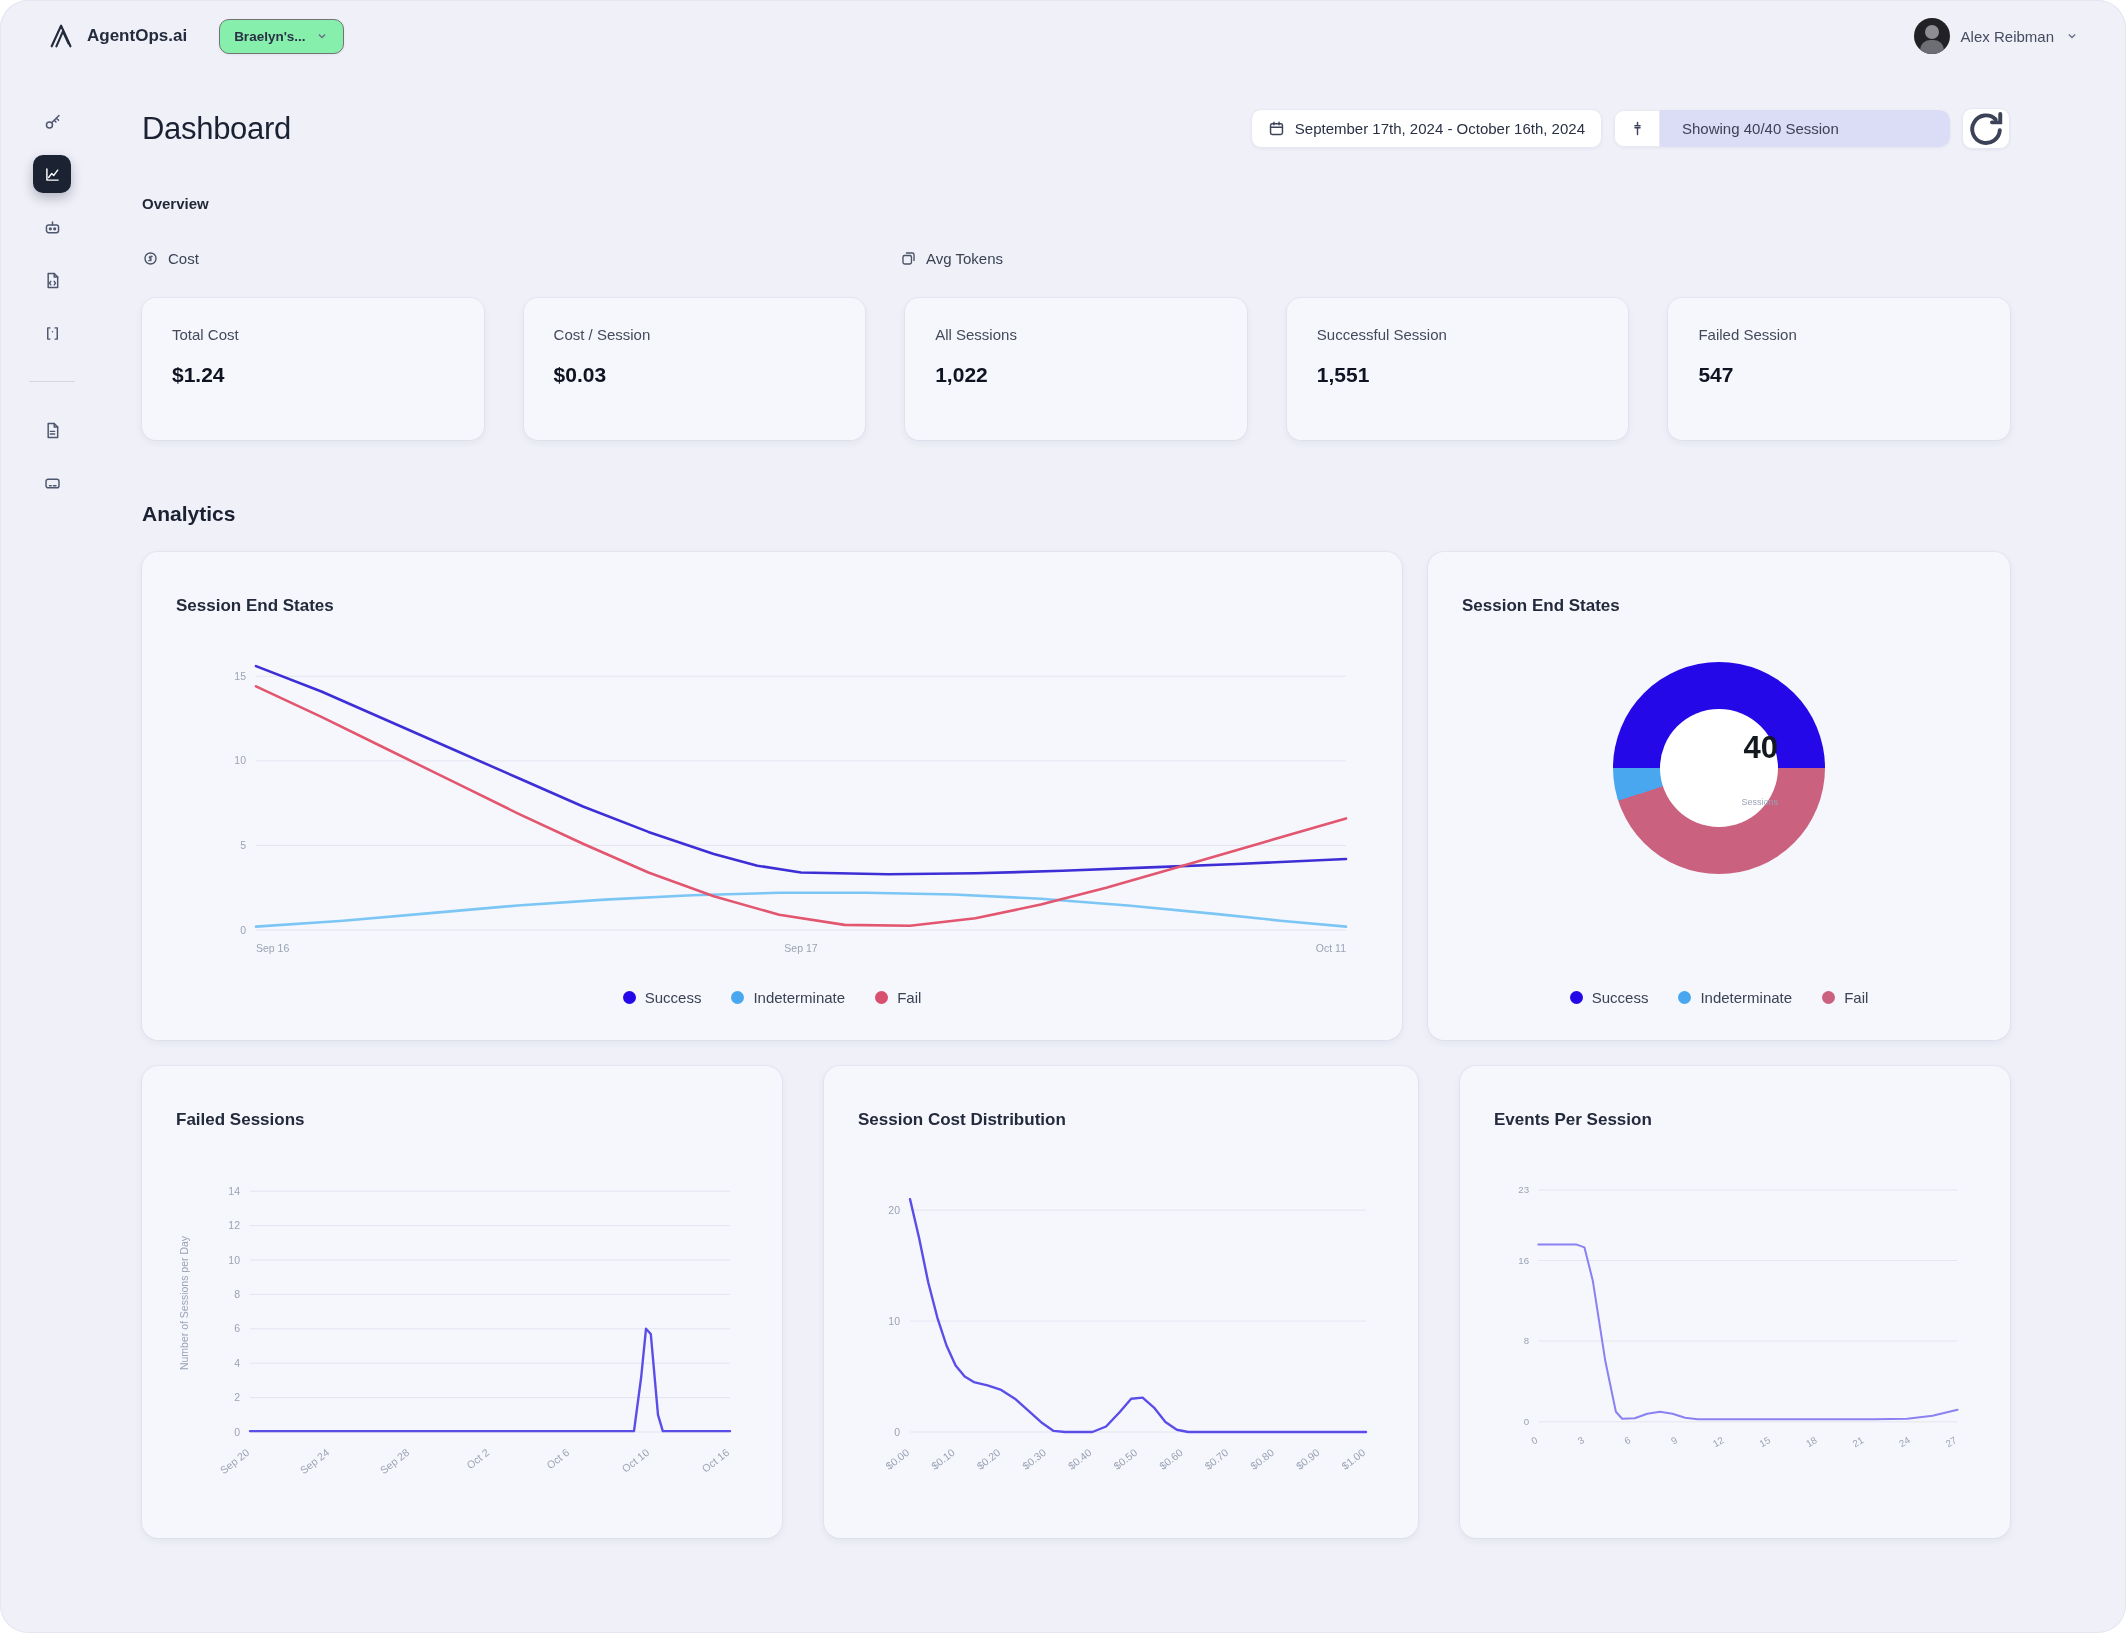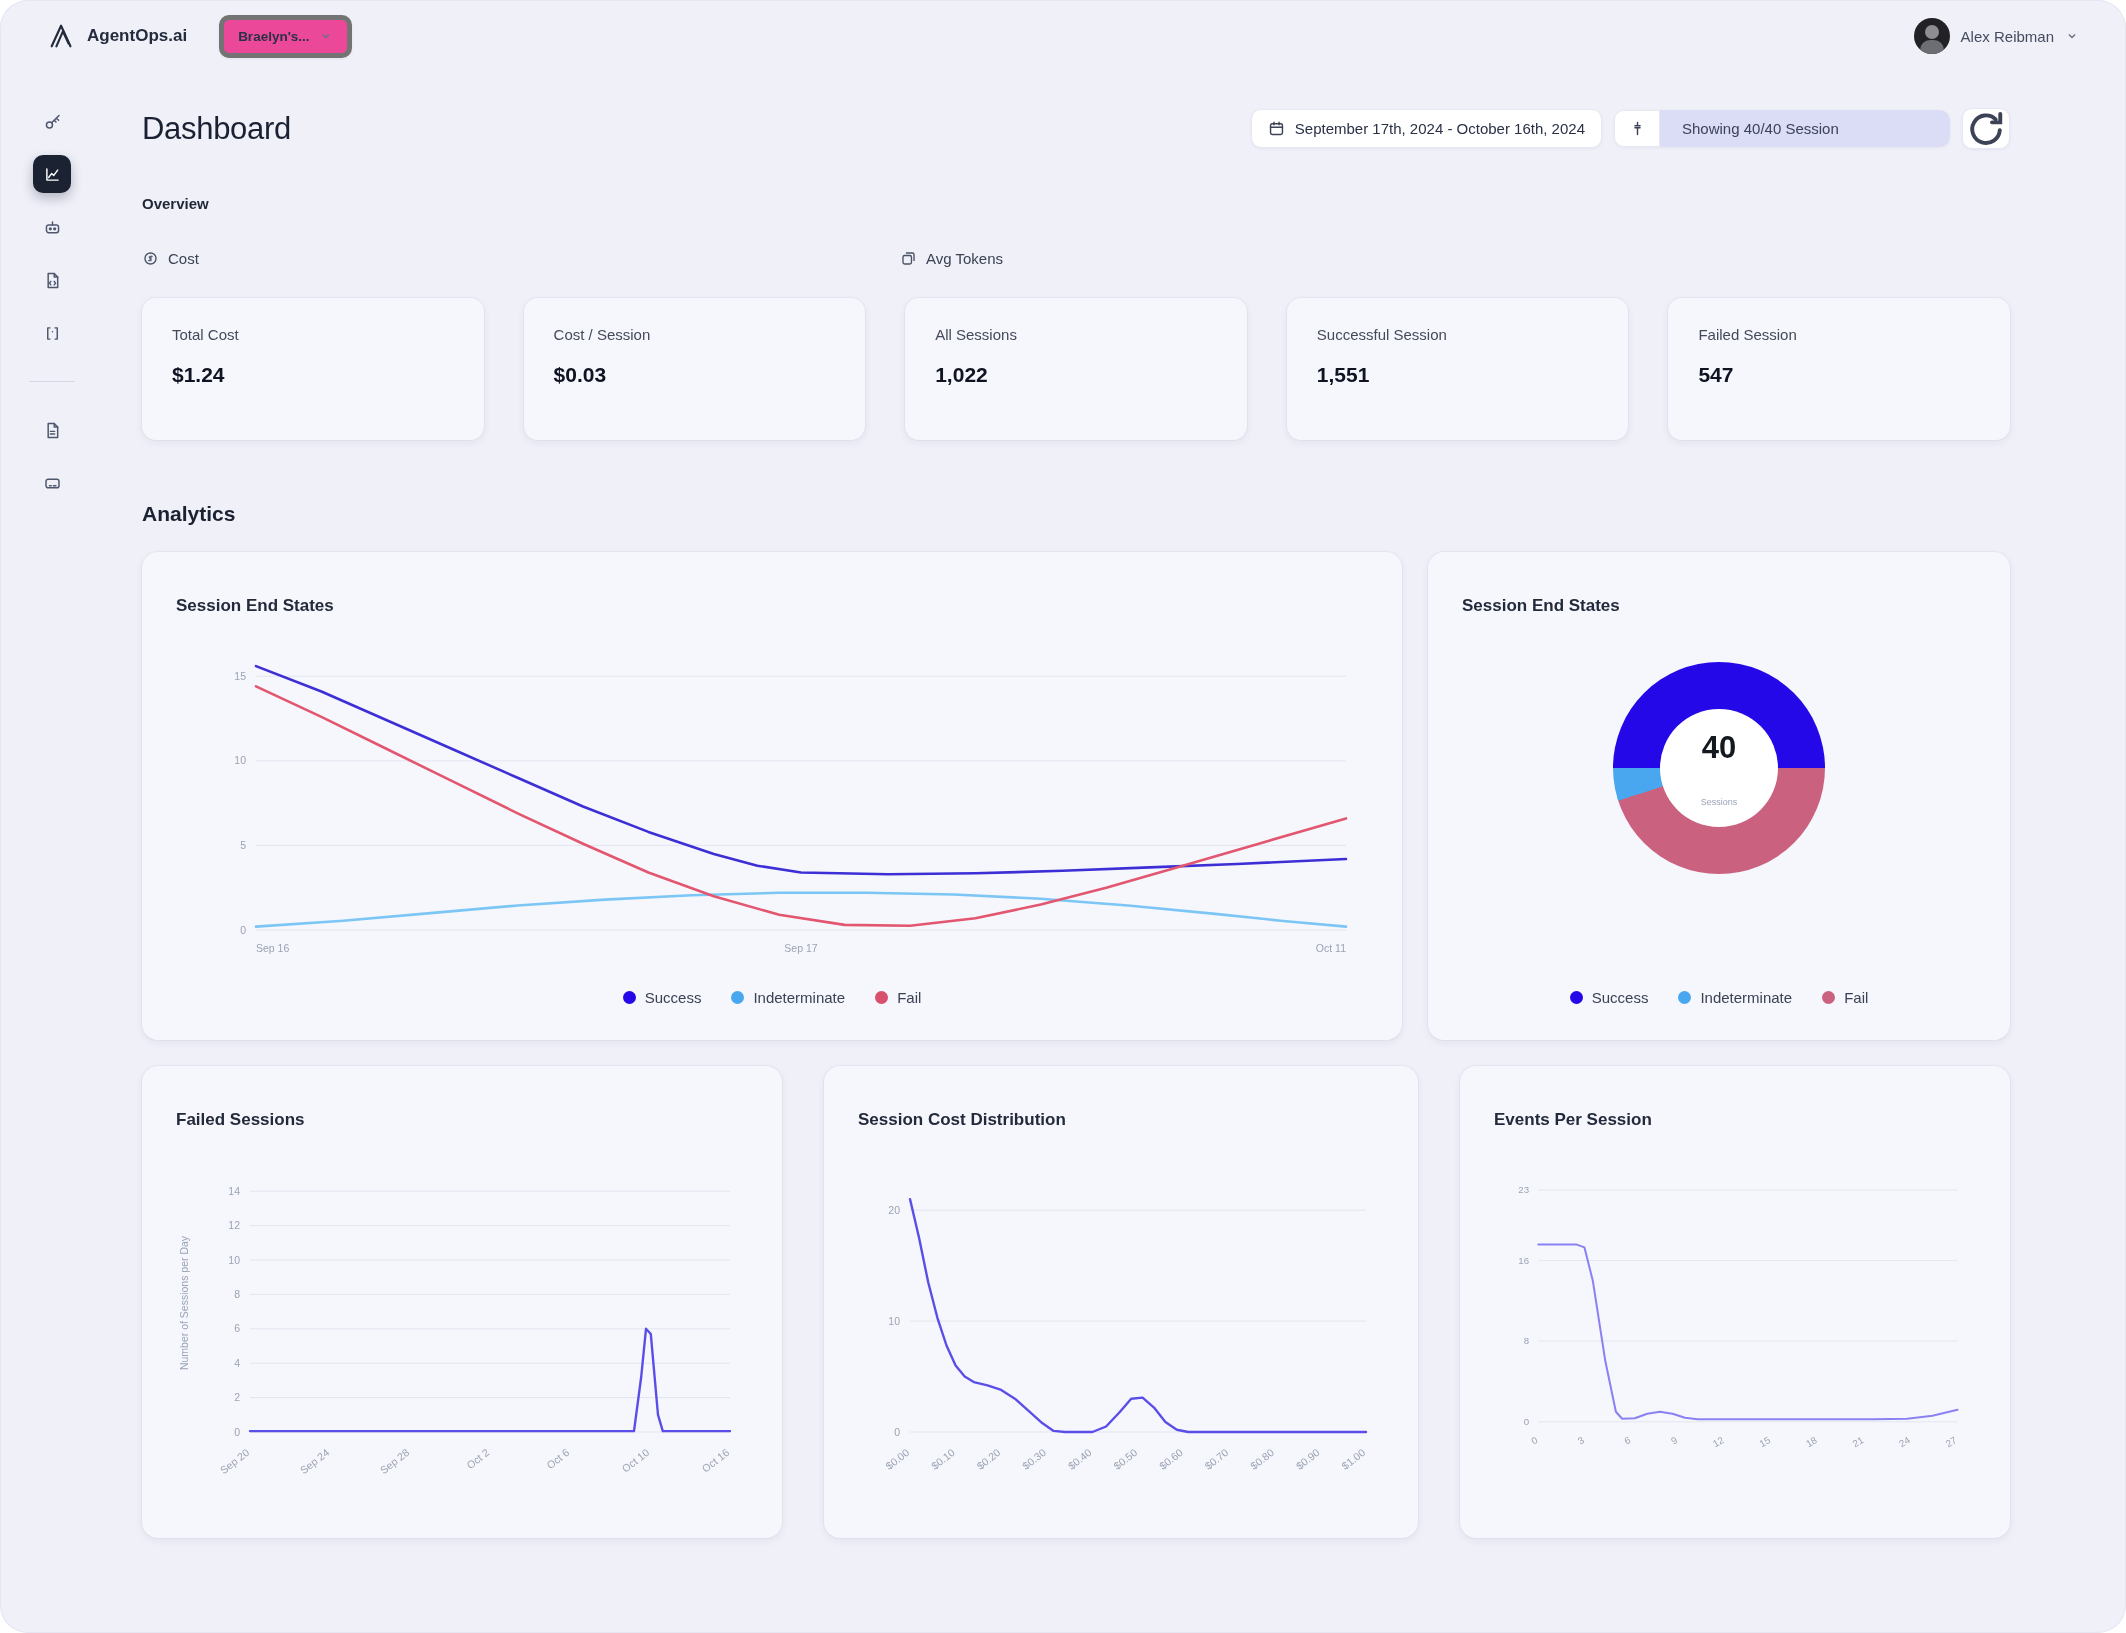--- a/index.html
+++ b/index.html
@@ -5,21 +5,21 @@
   * { box-sizing: border-box; margin: 0; padding: 0; }
   body { background:#ffffff; font-family:"Liberation Sans", sans-serif; }
   .shell{ width:2126px; height:1633px; background:#eff0f8; border-radius:28px; position:relative;
           overflow:hidden; color:#1c2333; box-shadow: inset 0 0 0 1px #e5e6f1; }
 
   
   .topbar{ height:72px; display:flex; align-items:center; padding:0 47px; }
   .brand{ display:flex; align-items:center; gap:10px; cursor:pointer; }
   .brand svg{ width:30px; height:30px; stroke:#232b3d; }
   .brand-name{ font-size:17px; font-weight:700; color:#232b3d; }
-  .project-btn{ margin-left:32px; background:#ec4899; border:5px solid #737373; border-radius:10px;
+  .project-btn{ margin-left:32px; background:#86efac; border:1px solid #737373; border-radius:10px;
     padding:9px 14px; font-size:13.5px; font-weight:700; color:#2a3146; display:flex; align-items:center;
     gap:9px; box-shadow:0 1px 3px rgba(30,35,80,.06); cursor:pointer; }
   .user{ margin-left:auto; display:flex; align-items:center; gap:11px; cursor:pointer; }
   .avatar{ width:36px; height:36px; border-radius:50%; background:#222226; position:relative; overflow:hidden; }
   .avatar::before{ content:""; position:absolute; left:11px; top:7px; width:14px; height:14px; border-radius:50%; background:#8d8d93; }
   .avatar::after{ content:""; position:absolute; left:6px; top:22px; width:24px; height:14px; border-radius:10px 10px 0 0; background:#6d6d74; }
   .user-name{ font-size:15px; color:#454c5f; }
   .chev{ width:14px; height:14px; stroke:#6b7284; }
 
   
@@ -72,21 +72,21 @@
   svg.chart text.tick{ font-family:"Liberation Sans",sans-serif; font-size:10.5px; fill:#9aa3b4; }
 
   .legend{ position:absolute; left:0; right:0; bottom:34px; display:flex; justify-content:center; gap:30px; }
   .legend-item{ display:flex; align-items:center; gap:9px; font-size:15px; color:#3a4254; }
   .dot{ width:13px; height:13px; border-radius:50%; }
   .dot-success{ background:#2408e8; } .dot-ind{ background:#49a7ef; } .dot-fail{ background:#d94f6e; }
   .dot-fail2{ background:#c9617f; }
 
   .donut{ width:212px; height:212px; border-radius:50%; margin:46px auto 0; position:relative; }
   .donut-hole{ position:absolute; inset:47px; background:#ffffff; border-radius:50%; display:flex;
-    flex-direction:column; align-items:center; justify-content:center;gap:24px; }
+    flex-direction:column; align-items:flex-end; justify-content:center;gap:24px; }
   .donut-value{ font-size:31px; font-weight:700; color:#14181f; }
   .donut-label{ margin-top:7px; font-size:9px; color:#9aa2b5; }
 </style>
 </head>
 <body>
 
 <div class="shell">
 
   <div class="topbar">
     <div class="brand">

